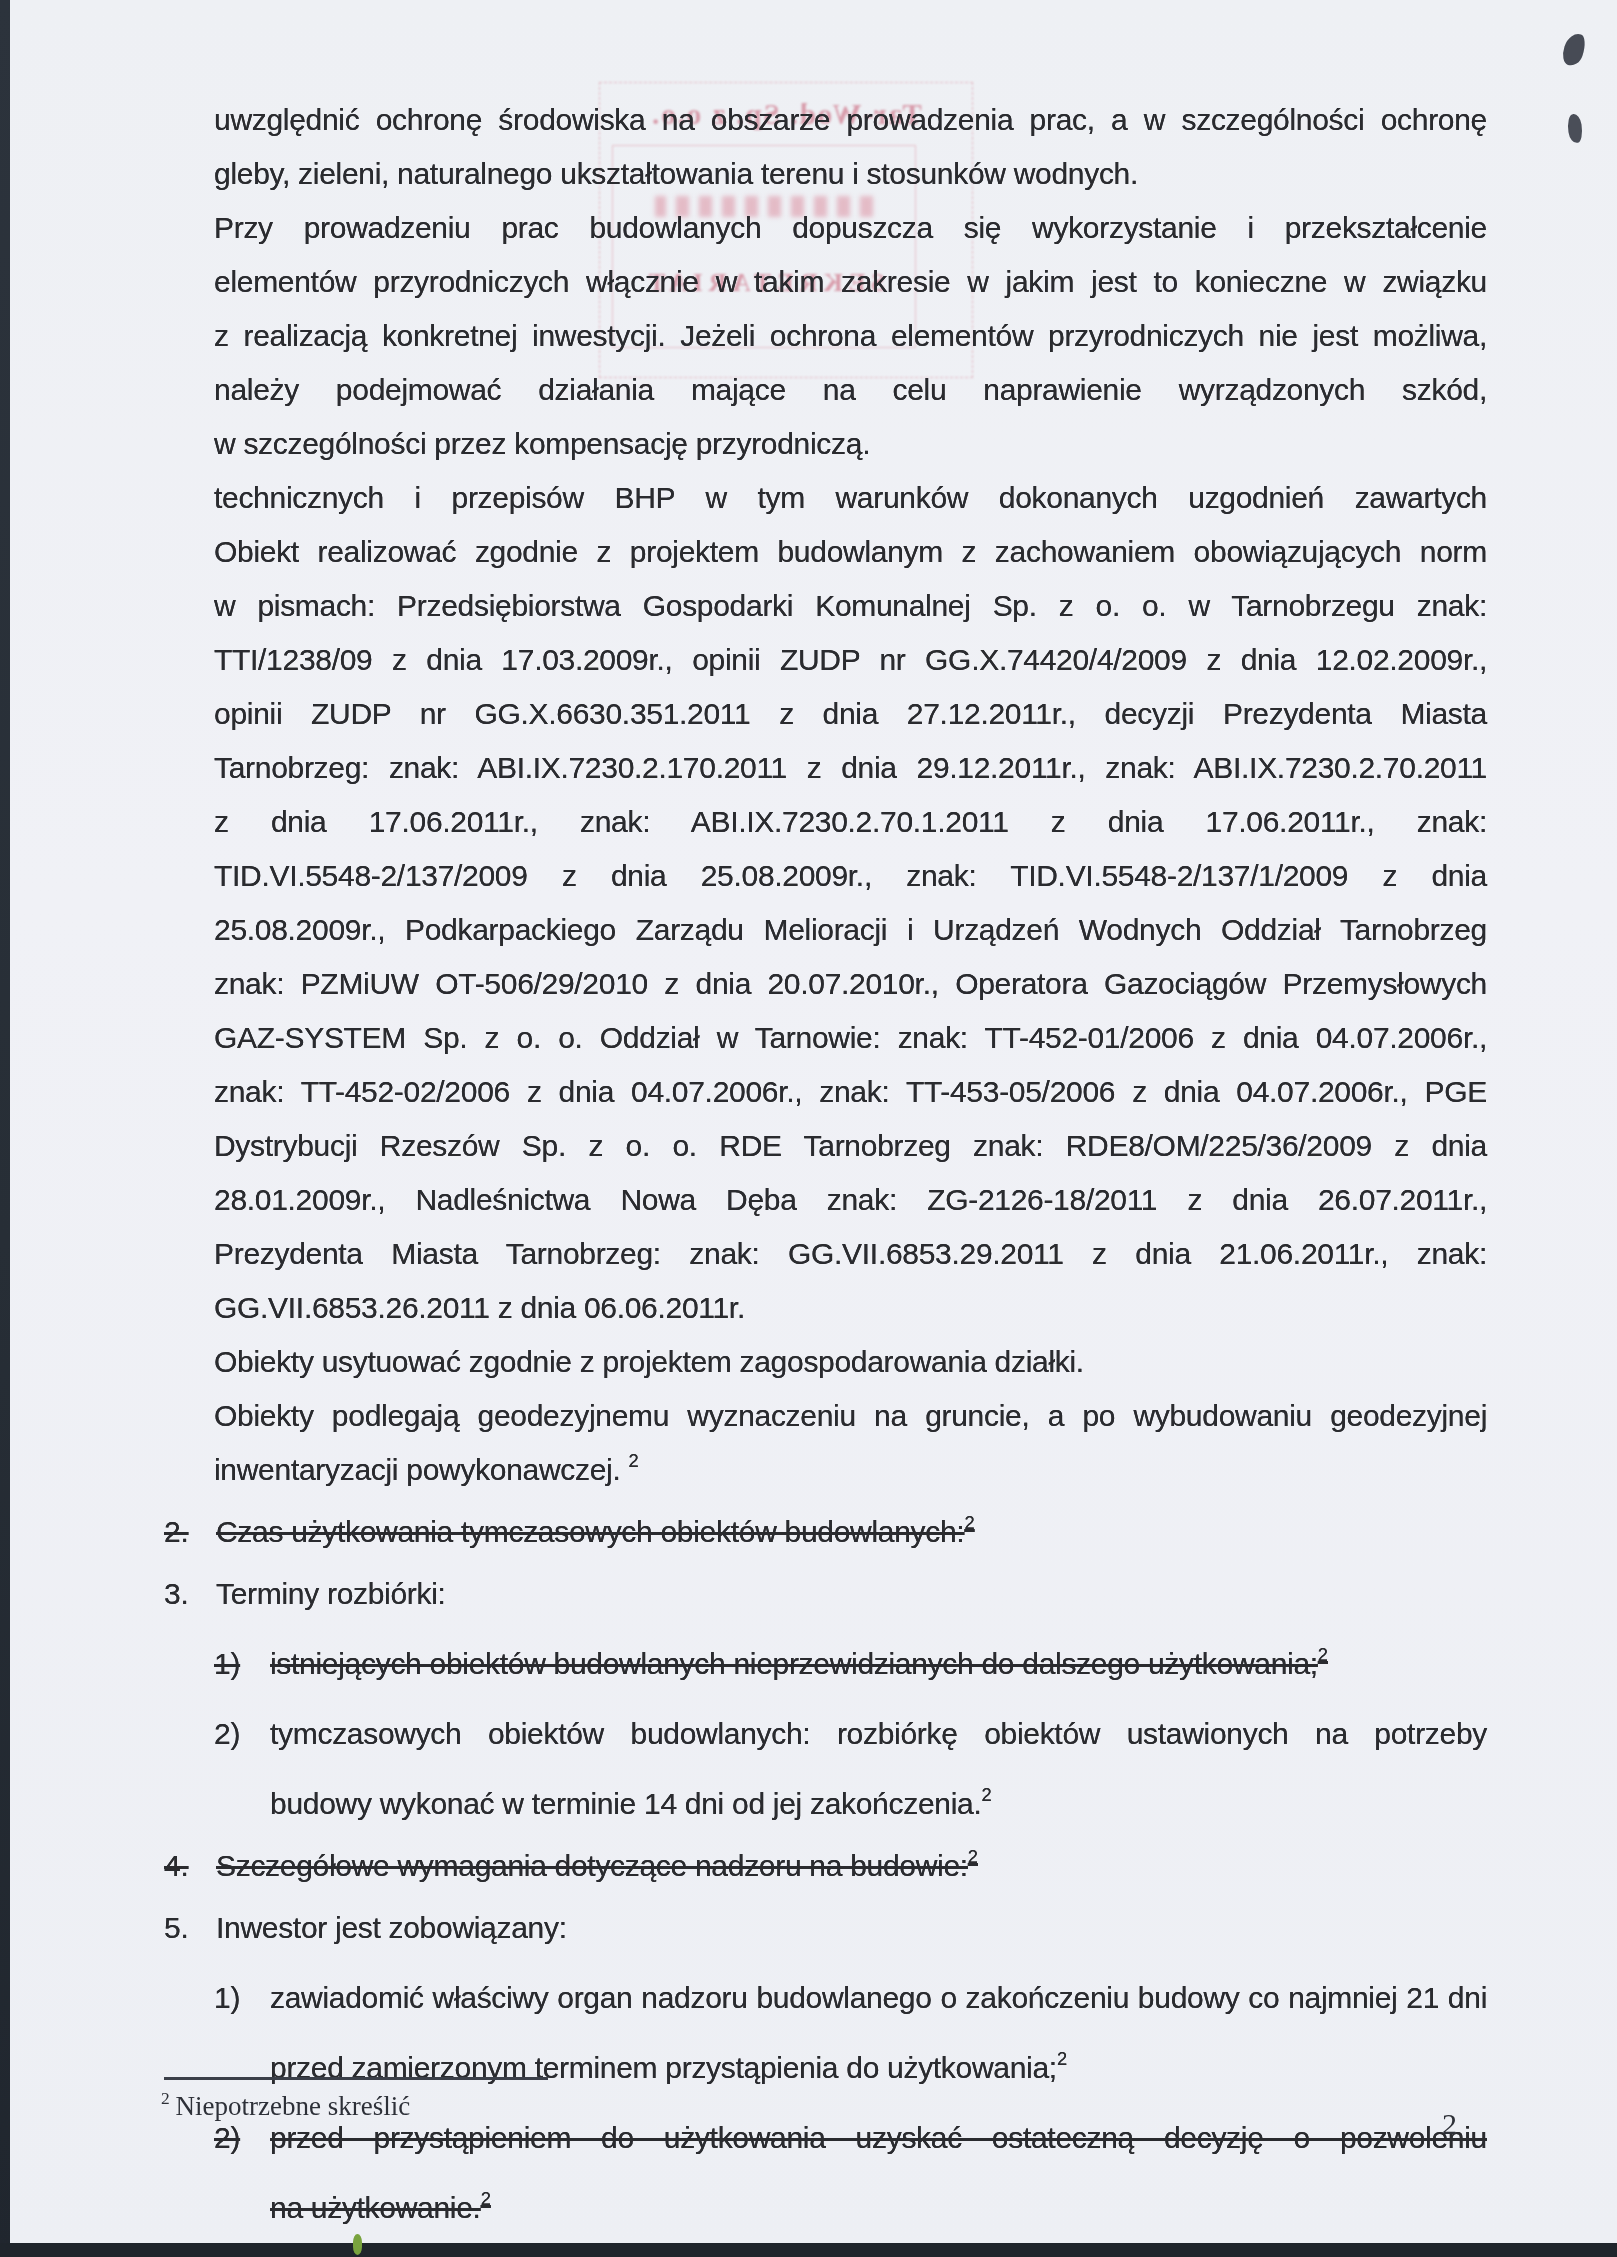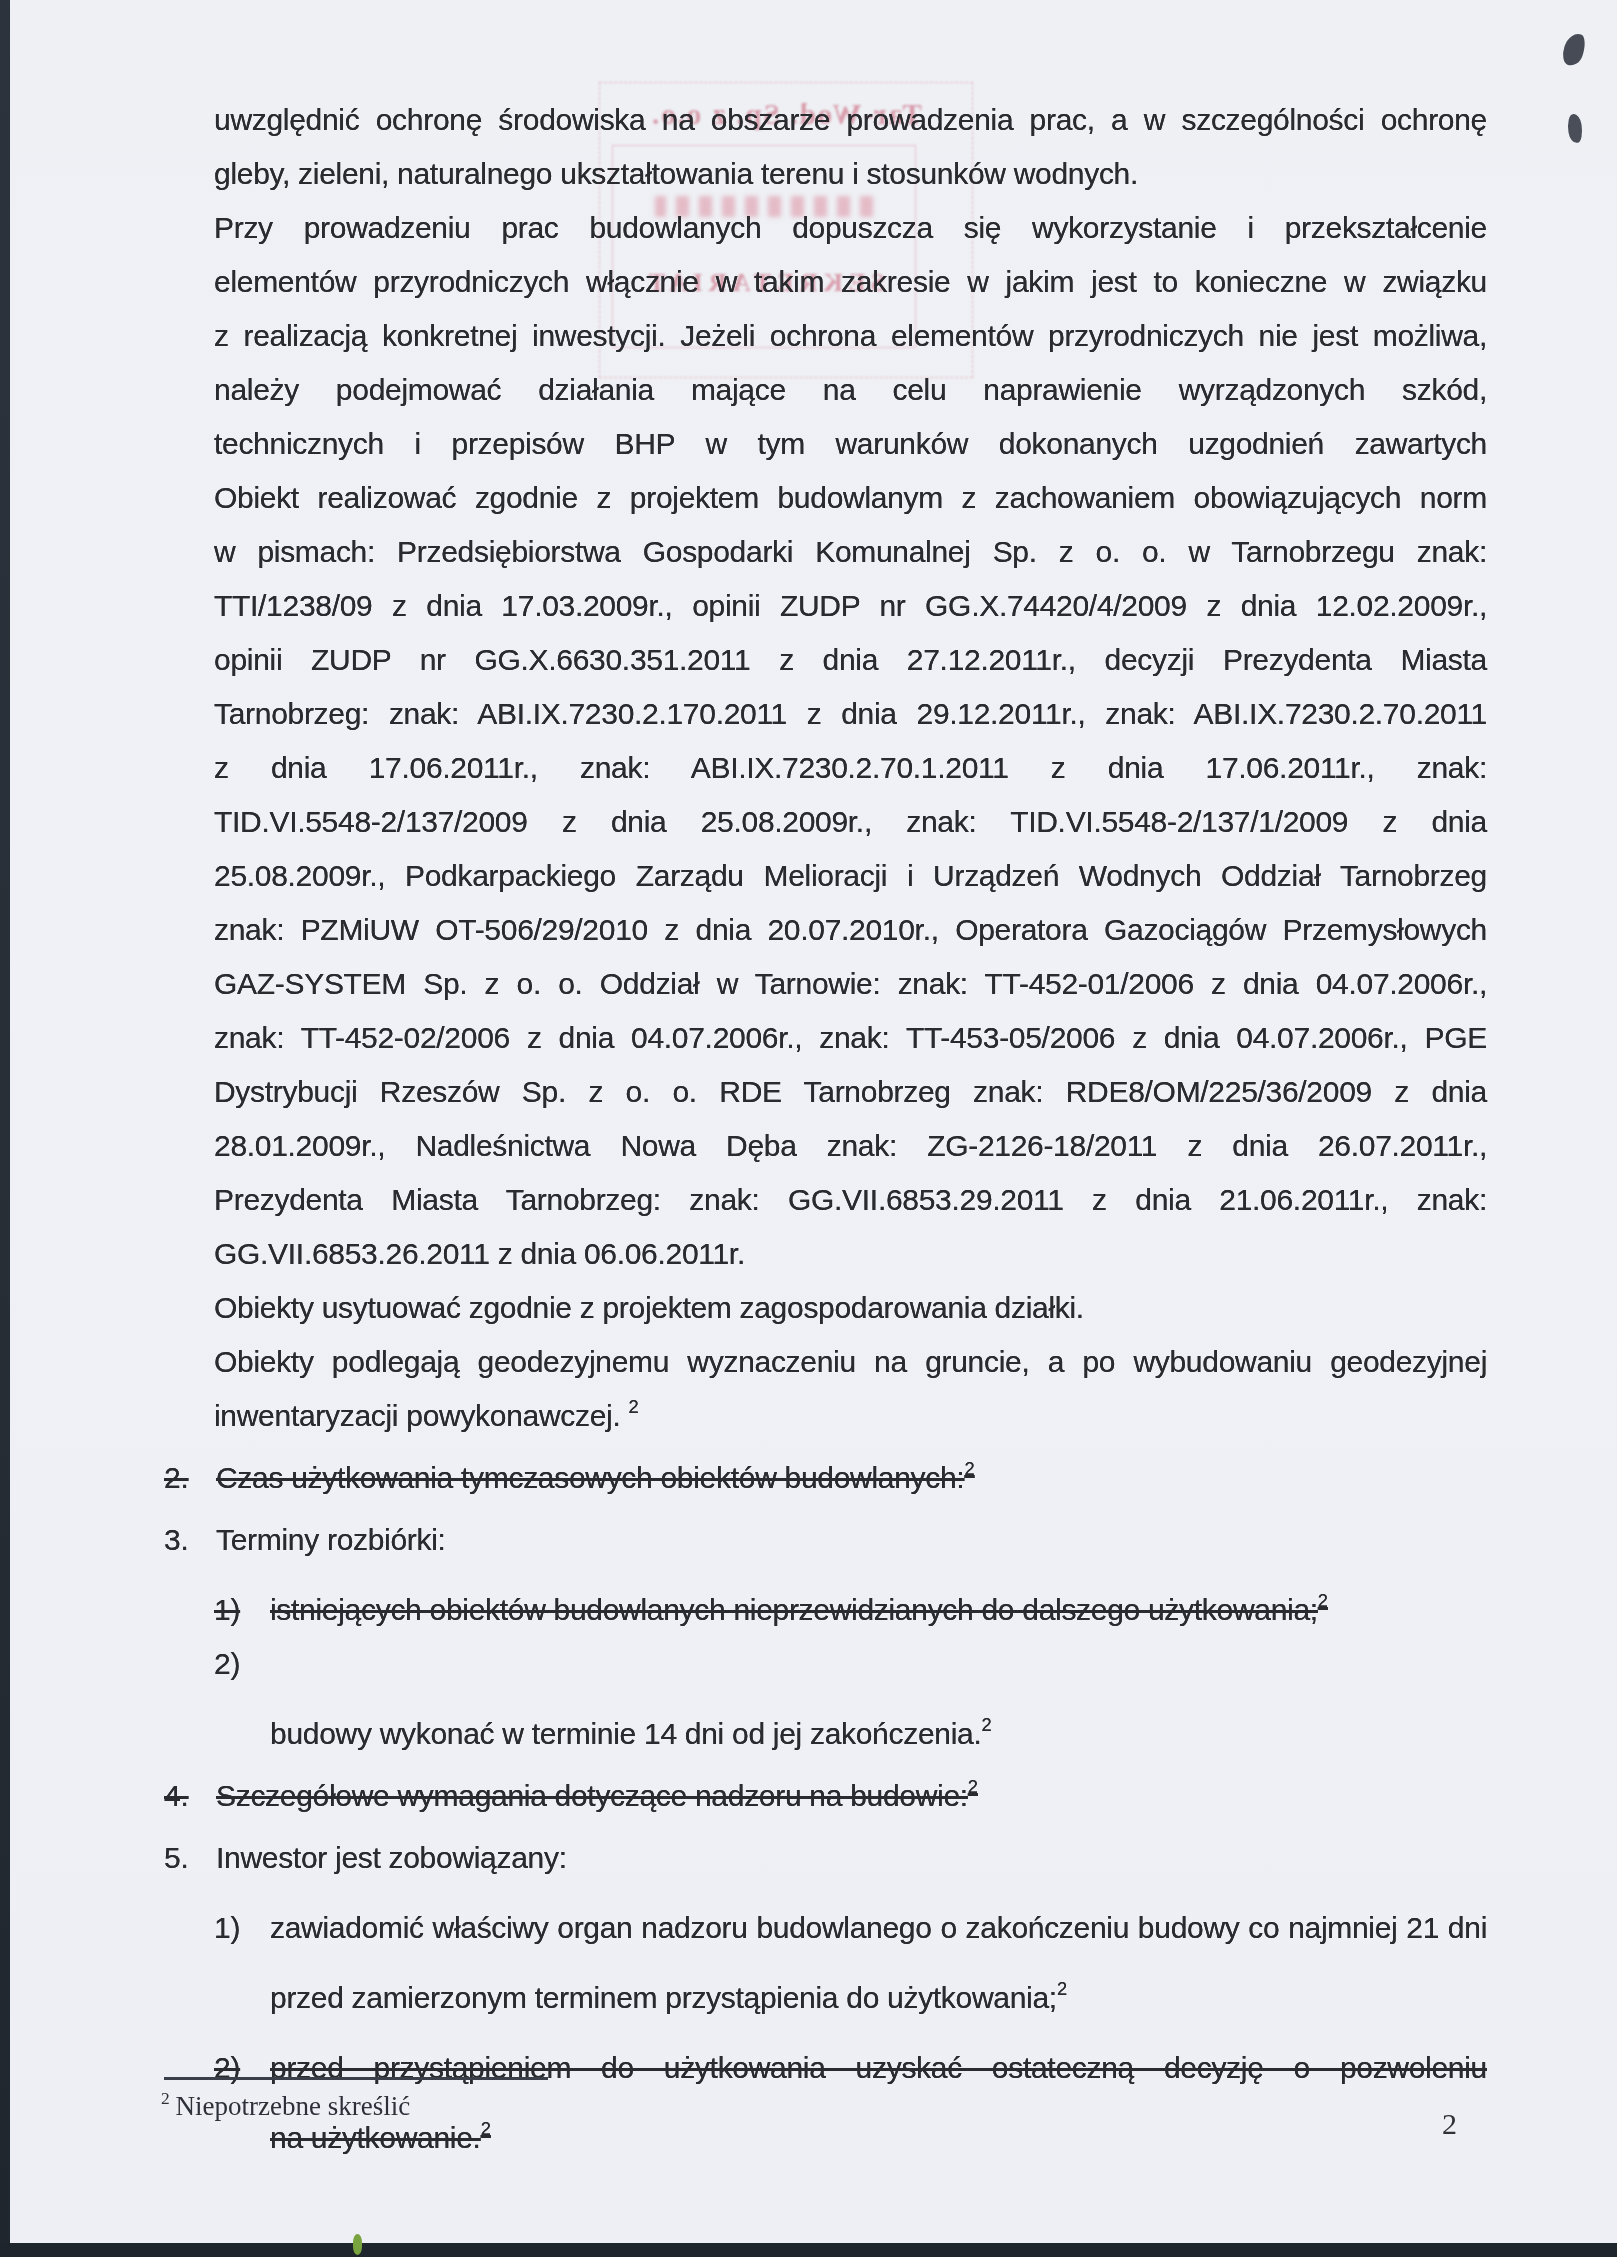--- a/index.html
+++ b/index.html
@@ -92,20 +92,23 @@
       </div>
       <div class="line lvl0 just">
         <span class="txt">elementów przyrodniczych włącznie w takim zakresie w jakim jest to konieczne w związku</span>
       </div>
       <div class="line lvl0 just">
         <span class="txt">z realizacją konkretnej inwestycji. Jeżeli ochrona elementów przyrodniczych nie jest możliwa,</span>
       </div>
       <div class="line lvl0 just">
         <span class="txt">należy podejmować działania mające na celu naprawienie wyrządzonych szkód,</span>
       </div>
+      <div class="line lvl0">
+        <span class="txt">w szczególności przez kompensację przyrodniczą.</span>
+      </div>
       <div class="line lvl0 just">
         <span class="txt">technicznych i przepisów BHP w tym warunków dokonanych uzgodnień zawartych</span>
       </div>
       <div class="line lvl0 just">
         <span class="txt">Obiekt realizować zgodnie z projektem budowlanym z zachowaniem obowiązujących norm</span>
       </div>
       <div class="line lvl0 just">
         <span class="txt">w pismach: Przedsiębiorstwa Gospodarki Komunalnej Sp. z o. o. w Tarnobrzegu znak:</span>
       </div>
       <div class="line lvl0 just">
@@ -163,20 +166,21 @@
       <div class="line lvl1">
         <span class="num">3.</span>
         <span class="txt">Terminy rozbiórki:</span>
       </div>
       <div class="line lvl2 struck">
         <span class="num">1)</span>
         <span class="txt">istniejących obiektów budowlanych nieprzewidzianych do dalszego użytkowania;<sup class="fnref">2</sup></span>
       </div>
       <div class="line lvl2 just">
         <span class="num">2)</span>
+        <span class="txt">tymczasowych obiektów budowlanych: rozbiórkę obiektów ustawionych na potrzeby</span>
       </div>
       <div class="line lvl2">
         <span class="txt">budowy wykonać w terminie 14 dni od jej zakończenia.<sup class="fnref">2</sup></span>
       </div>
       <div class="line lvl1 struck">
         <span class="num">4.</span>
         <span class="txt">Szczegółowe wymagania dotyczące nadzoru na budowie:<sup class="fnref">2</sup></span>
       </div>
       <div class="line lvl1">
         <span class="num">5.</span>

